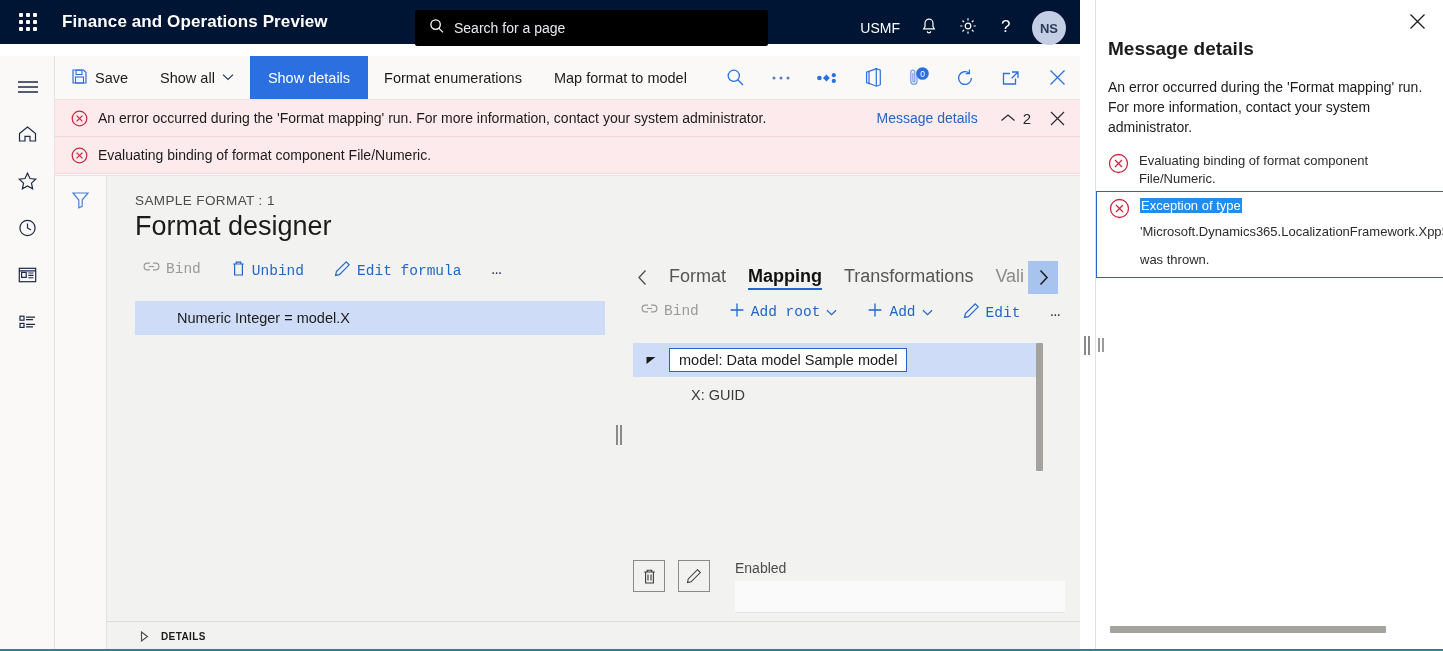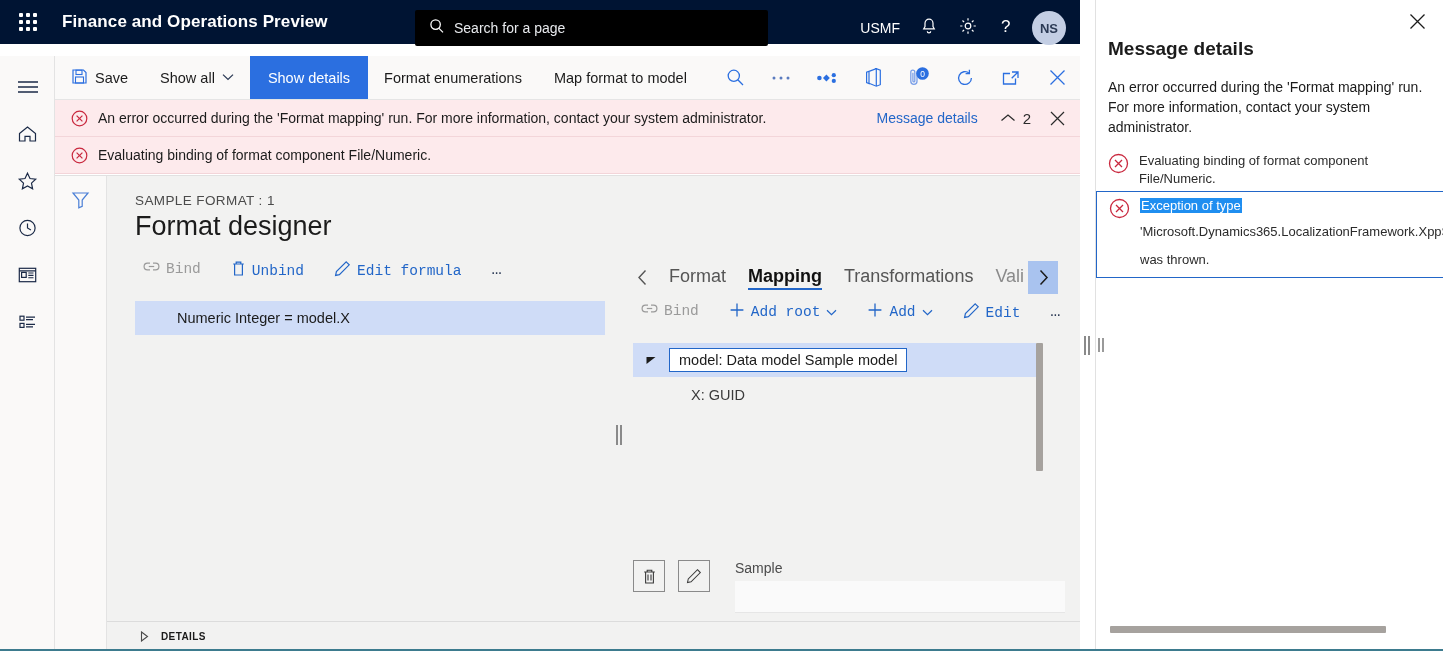--- a/index.html
+++ b/index.html
@@ -558,21 +558,21 @@
               <svg width="15" height="17" viewBox="0 0 15 17">
                   <path d="M2.2 4h10.6M5.2 4V2.2h4.6V4M3.6 4v11h7.8V4M6 6.5v6M9 6.5v6" fill="none" stroke="#3b3b3b" stroke-width="1.1"></path>
                 </svg>
             </div>
             <div class="sqbtn">
               <svg width="16" height="16" viewBox="0 0 17 17">
                   <path d="M12.2 1.8l3 3L5.4 14.6 1.6 15.4l.8-3.8z" fill="none" stroke="#3b3b3b" stroke-width="1.1"></path>
                 </svg>
             </div>
             <div class="field">
-              <div class="field-label">Sample</div>
+              <div class="field-label">Enabled</div>
               <input class="field-input" type="text" value="" style="">
             </div>
           </div>
         </div>
       </div>
 
       <div class="details-bar">
         <span class="dtri">
           <svg width="9" height="11" viewBox="0 0 9 11">
               <path d="M1.5 1l6 4.5-6 4.5z" fill="none" stroke="#4b4b4b" stroke-width="1.1"></path>

